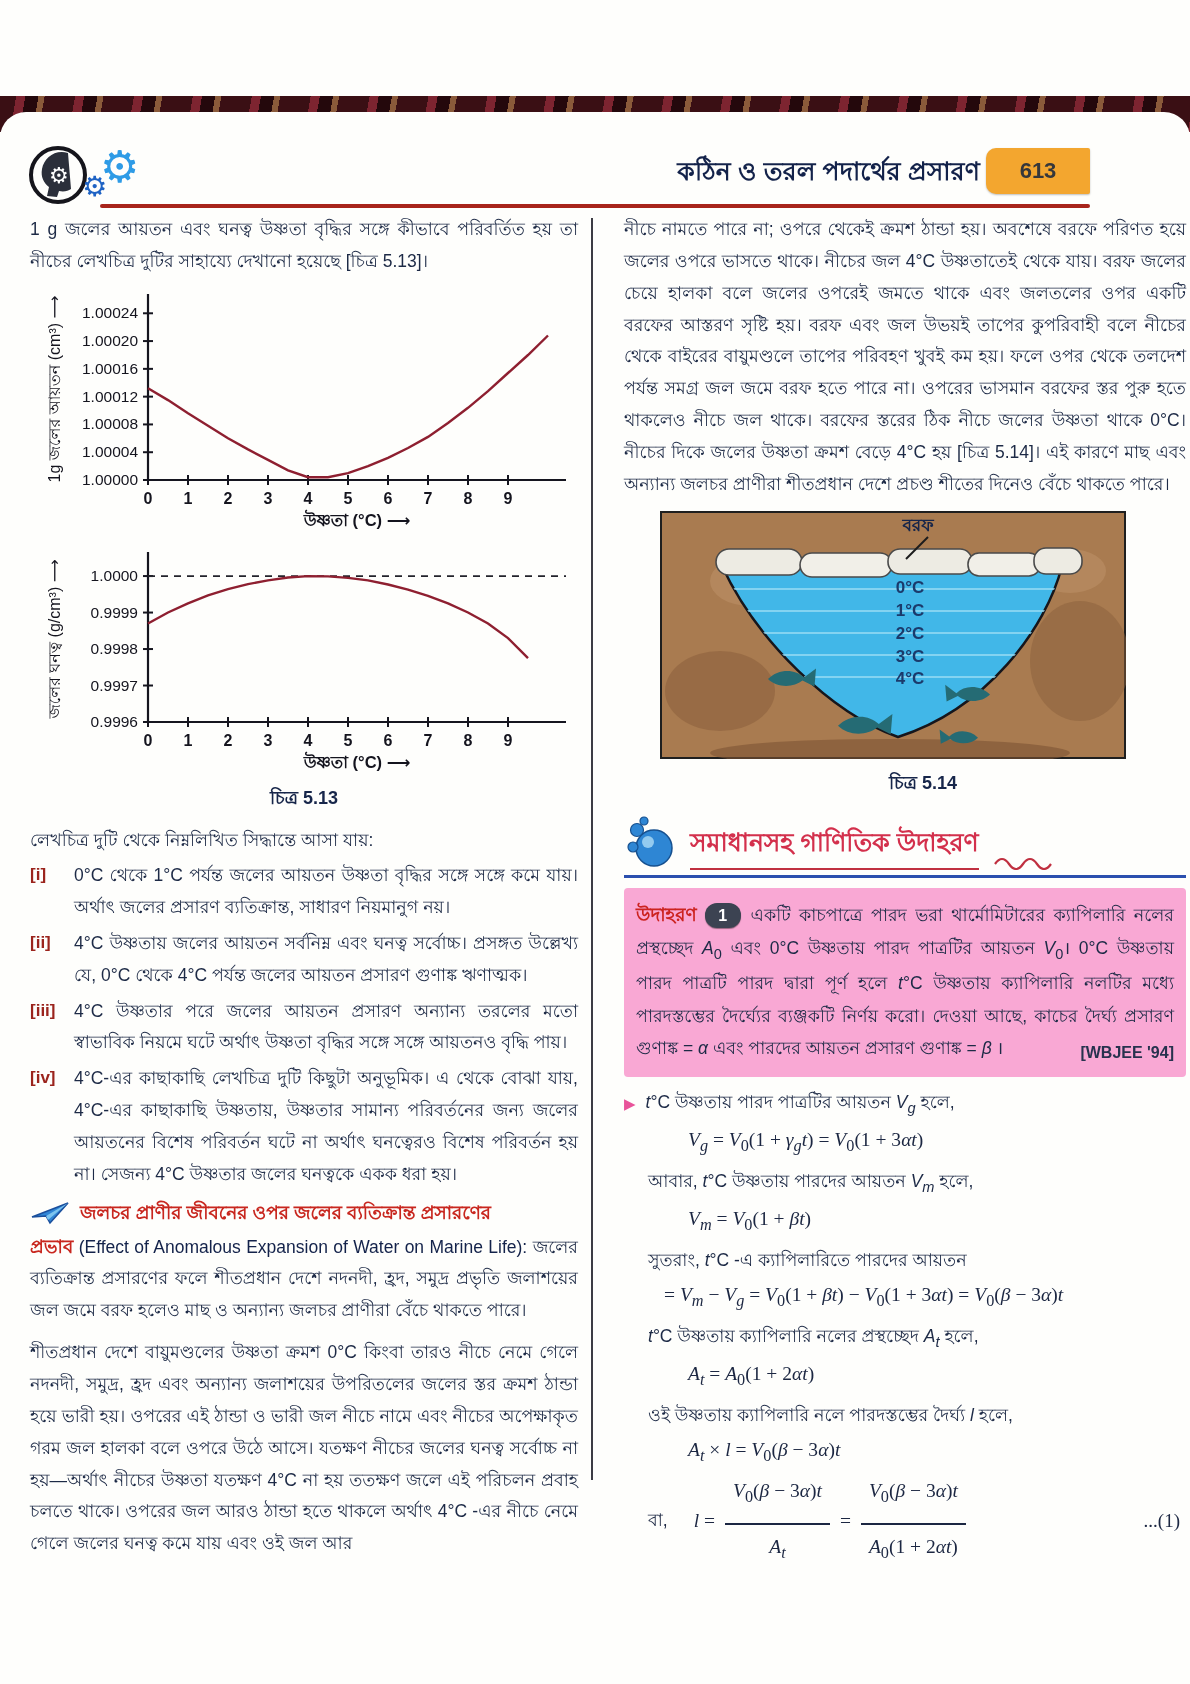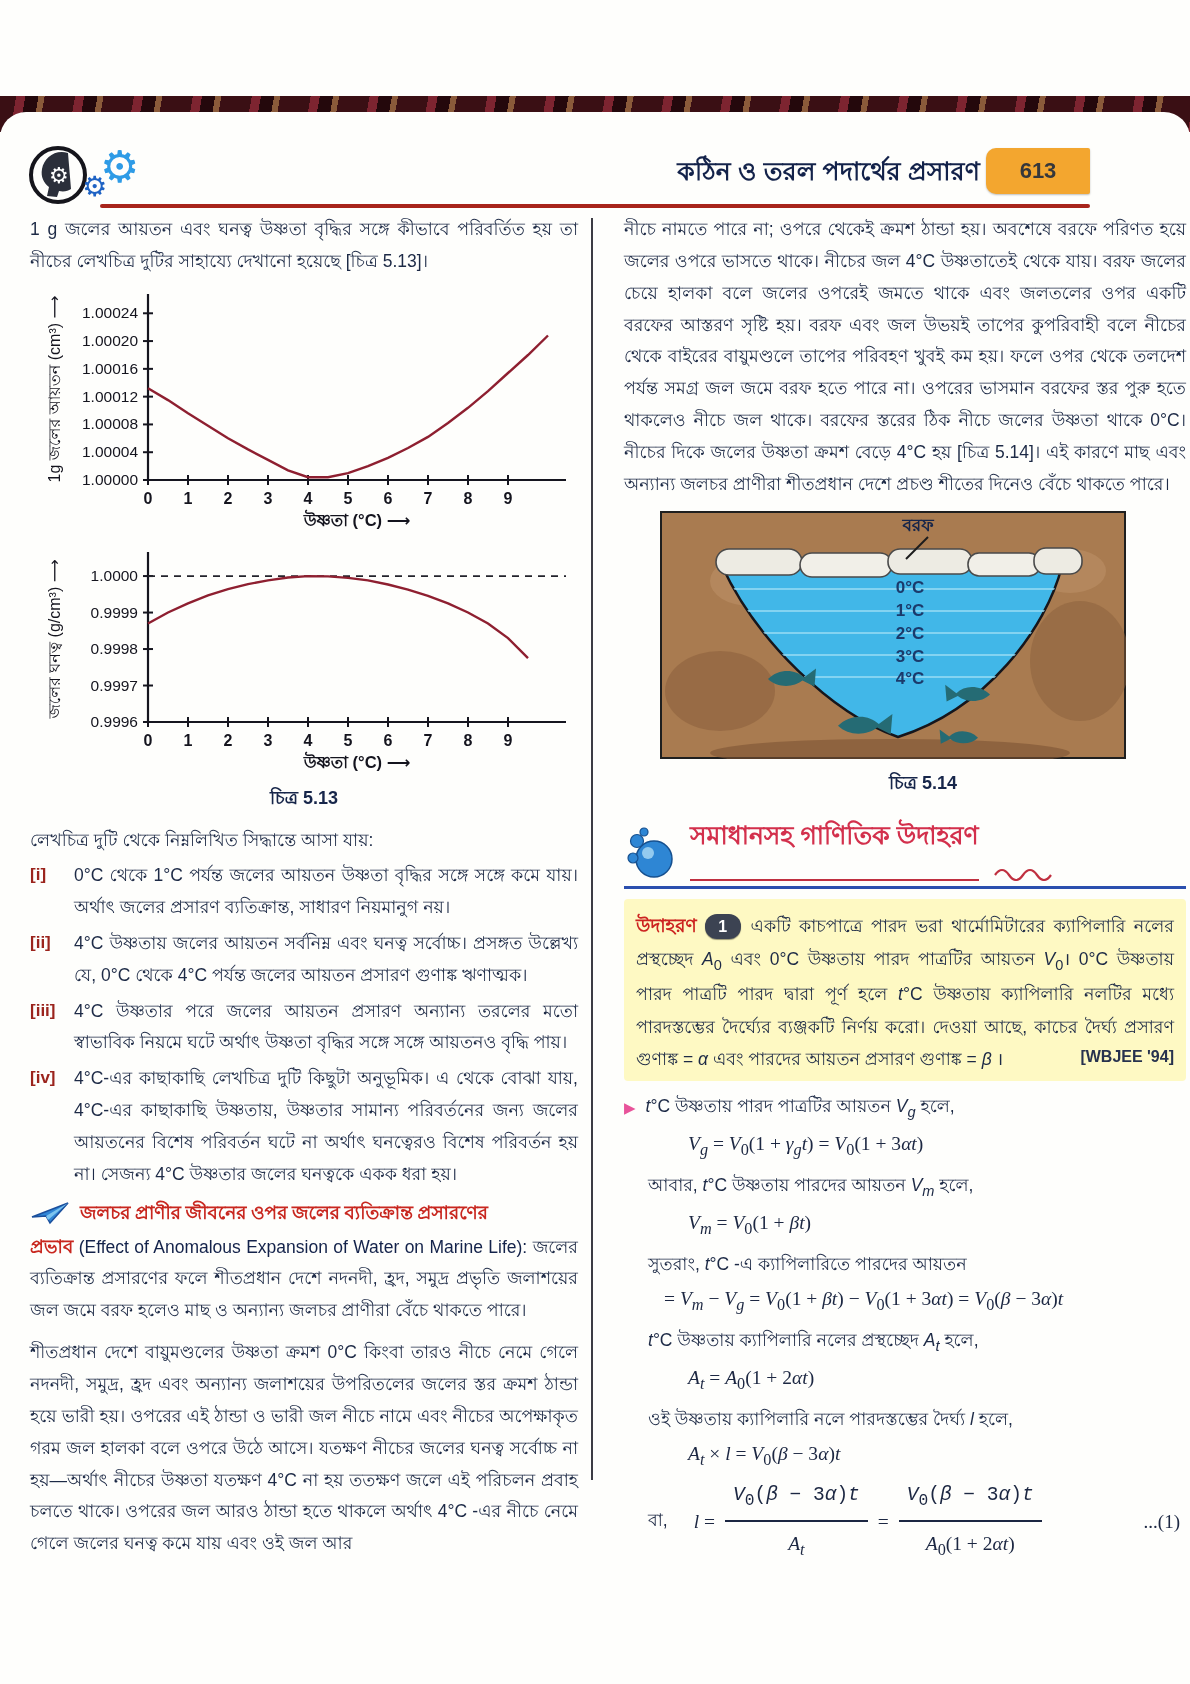--- a/index.html
+++ b/index.html
@@ -24,44 +24,44 @@
 
   p.body{font-size:17.5px;line-height:1.82;text-align:justify;margin:0 0 6px 0;}
   .chart-box{margin:6px 0 0 0;}
   .fig-caption{text-align:center;font-size:18px;font-weight:bold;color:#17264a;margin:6px 0 10px 0;}
 
   .cl-intro{font-size:17.5px;line-height:1.8;margin:2px 0 4px 0;}
   .cl-row{display:flex;align-items:flex-start;margin:0 0 4px 0;}
   .cl-label{flex:0 0 44px;color:#9b241d;font-weight:bold;font-size:17px;line-height:1.82;}
   .cl-text{flex:1;font-size:17.5px;line-height:1.82;text-align:justify;}
 
-  .marine-head{display:flex;align-items:center;gap:10px;margin:8px 0 0 0;font-family:Liberation Serif, serif;}
+  .marine-head{display:flex;align-items:center;gap:10px;margin:8px 0 0 0;}
   .marine-head .txt{color:#c8271f;font-weight:bold;font-size:18.5px;}
   .marine-word{color:#c8271f;font-weight:bold;font-size:18.5px;}
   .marine-en{font-weight:normal;color:#13224a;}
 
   .lake-fig{margin:10px 0 0 36px;}
   .banner{display:flex;align-items:flex-end;gap:14px;margin:16px 0 10px 0;border-bottom:3px solid #2b4fae;padding-bottom:5px;}
-  .banner-title{color:#d3304c;font-weight:bold;font-size:25px;border-bottom:2px solid #c03040;padding-bottom:20px;}
-
-  .example{position:relative;background:#fef9c3;border-radius:4px;padding:10px 12px 6px 12px;margin-top:2px;
+  .banner-title{color:#d3304c;font-weight:bold;font-size:25px;border-bottom:2px solid #c03040;padding-bottom:2px;}
+
+  .example{position:relative;background:#f9a8d4;border-radius:4px;padding:10px 12px 13px 12px;margin-top:2px;
            font-size:17.5px;line-height:1.85;text-align:justify;}
   .ex-label{color:#cc2320;font-weight:bold;font-size:18.5px;margin-right:8px;}
   .ex-badge{display:inline-flex;align-items:center;justify-content:center;width:36px;height:25px;background:#3c4352;
             color:#fff;border-radius:12px;font-weight:bold;font-size:16px;margin-right:10px;vertical-align:middle;
             box-shadow:0 1px 1px rgba(0,0,0,.4);}
   .ex-src{position:absolute;right:12px;bottom:10px;font-weight:bold;color:#27324e;font-size:16px;}
 
   .sol-line{display:flex;align-items:flex-start;font-size:17.5px;line-height:1.8;margin-top:10px;}
   .sol-marker{color:#e8539a;font-size:15px;margin:3px 10px 0 0;}
   .eq{margin:8px 0 0 64px;font-family:"Liberation Serif","DejaVu Serif",serif;font-size:19.5px;color:#1c2742;}
   .eq i, .math i{font-style:italic;}
   .sol-text{font-size:17.5px;line-height:1.8;margin:10px 0 0 24px;}
   .frac{display:inline-flex;flex-direction:column;align-items:center;vertical-align:middle;margin:0 10px;line-height:1.35;}
-  .frac .num{padding:0 8px 8px;border-bottom:2px solid #1c2742;font-family:Liberation Mono, monospace;}
+  .frac .num{padding:0 8px 14px;border-bottom:2px solid #1c2742;}
   .frac .den{padding-top:9px;}
   .eq-final{display:flex;align-items:center;margin:12px 0 0 24px;font-family:"Liberation Serif","DejaVu Serif",serif;
             font-size:19.5px;color:#1c2742;}
   .eq-num{margin-left:auto;margin-right:6px;font-size:19px;}
   svg text{font-family:"Liberation Sans","DejaVu Sans",sans-serif;}
 </style>
 </head>
 <body>
 
 <div class="page">

